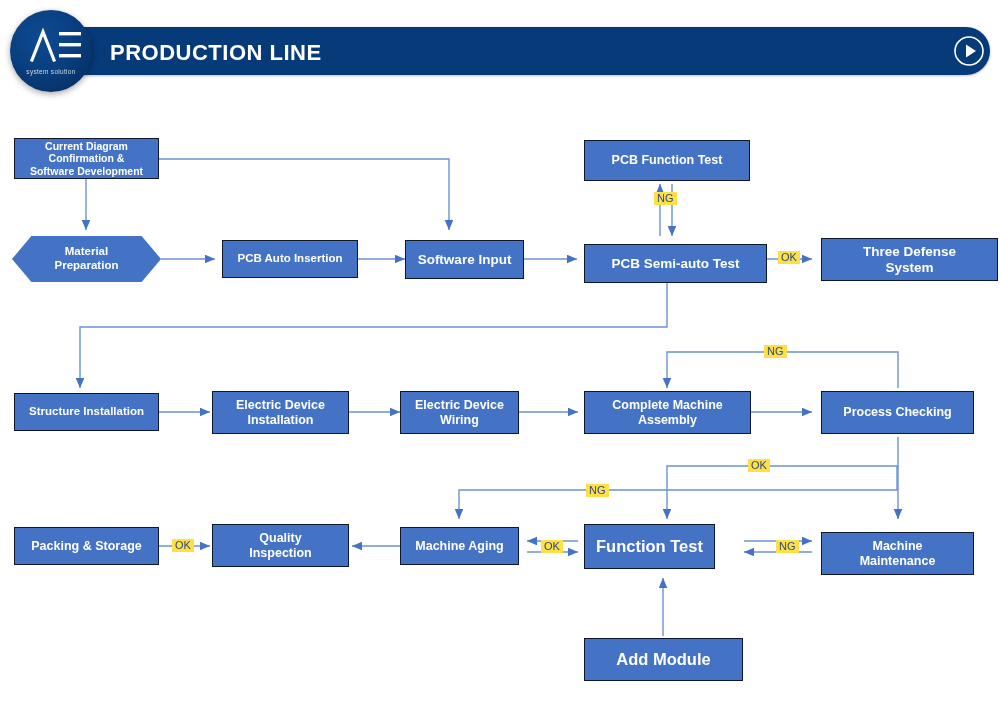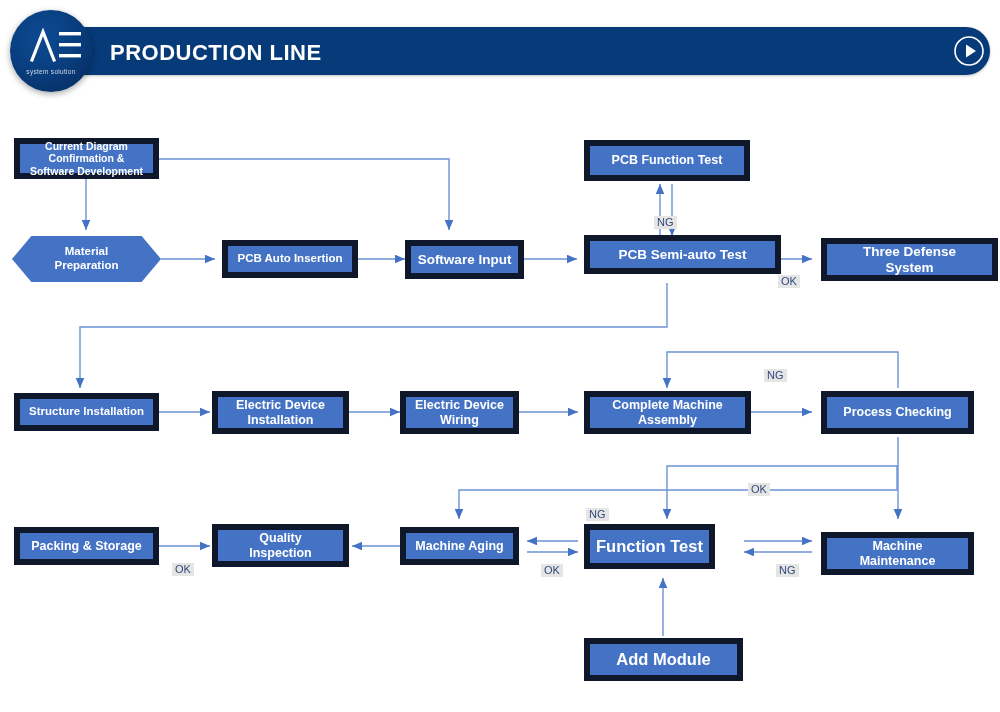--- a/index.html
+++ b/index.html
@@ -31,21 +31,21 @@
   }
   .logo-mark{position:absolute;left:0;top:14px;width:82px;height:42px;}
   .logo-sub{
     position:absolute;left:0;top:58px;width:82px;text-align:center;
     color:#cfd9e6;font-size:6.5px;letter-spacing:.3px;
   }
   .play-btn{position:absolute;right:14px;top:34px;width:34px;height:34px;}
 
   
   .node{
-    position:absolute;background:#4472C4;border:6px solid #0f172a;
+    position:absolute;background:#4472C4;border:1px solid #0f172a;
     color:#ffffff;font-weight:bold;display:flex;align-items:center;
     justify-content:center;text-align:center;line-height:1.18;
     box-sizing:border-box;padding:2px 4px;
   }
   .node.hex{
     background:transparent;border:0;padding:0;
   }
   .hex-fill{
     position:absolute;left:0;top:0;width:100%;height:100%;
     background:#4472C4;
@@ -56,21 +56,21 @@
 
   .sz-10{font-size:10.5px;}
   .sz-11{font-size:11.5px;}
   .sz-12{font-size:12.5px;}
   .sz-13{font-size:13.5px;}
   .sz-16{font-size:16.5px;}
 
   
   .edge-label{
     position:absolute;color:#31497B;font-size:11px;font-weight:normal;
-    background:#e5e5e5;padding:0 3px;white-space:nowrap;line-height:13px;margin-top:24px;
+    background:#fde047;padding:0 3px;white-space:nowrap;line-height:13px;
   }
   svg.wires{position:absolute;left:0;top:0;width:1000px;height:712px;
             pointer-events:none;}
 </style>
 </head>
 <body>
 
 <div id="stage">
 
   <div class="header-bar"></div>
@@ -185,21 +185,21 @@
   </div>
 
   <div class="node sz-11" style="left:222px;top:240px;width:136px;height:38px;">
     <span>PCB Auto Insertion</span>
   </div>
 
   <div class="node sz-13" style="left:405px;top:240px;width:119px;height:39px;">
     <span>Software Input</span>
   </div>
 
-  <div class="node sz-13" style="left:584px;top:235px;width:197px;height:39px;">
+  <div class="node sz-13" style="left:584px;top:244px;width:183px;height:39px;">
     <span>PCB Semi-auto Test</span>
   </div>
 
   <div class="node sz-13" style="left:821px;top:238px;width:177px;height:43px;">
     <span>Three Defense<br>System</span>
   </div>
 
   <div class="node sz-11" style="left:14px;top:393px;width:145px;height:38px;">
     <span>Structure Installation</span>
   </div>

